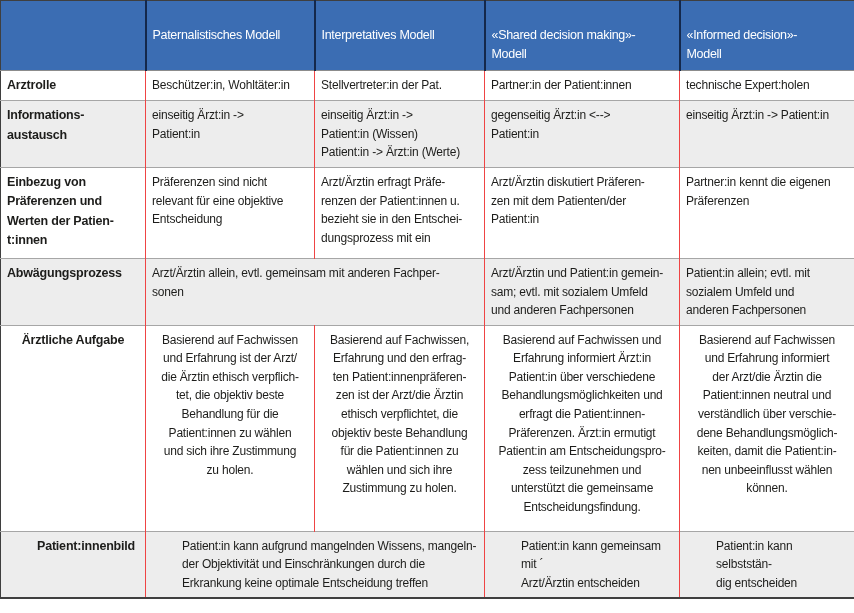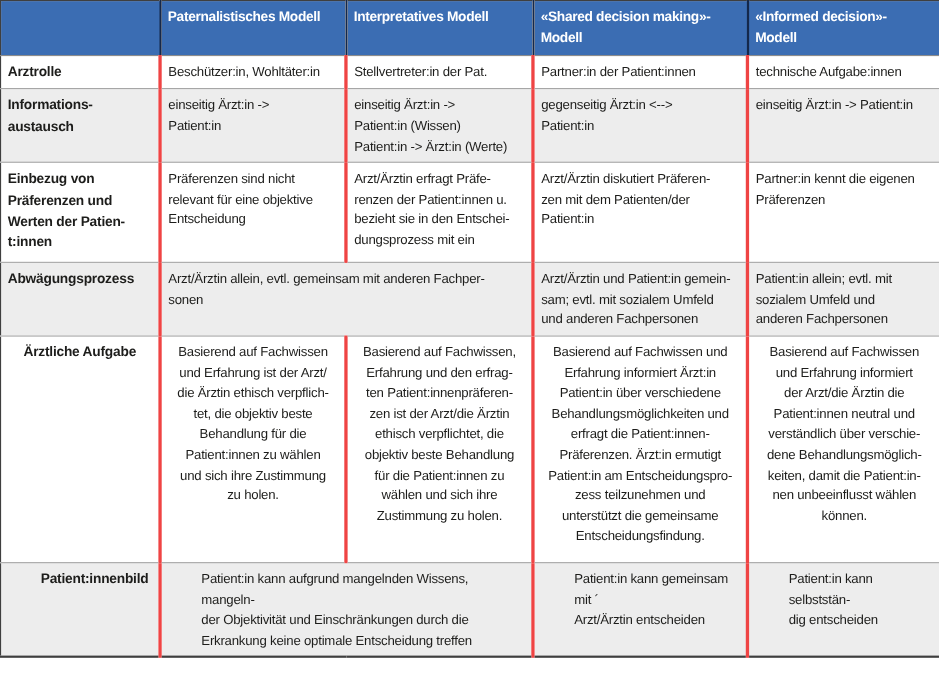--- a/index.html
+++ b/index.html
@@ -35,32 +35,32 @@
     vertical-align: top;
     text-align: left;
     padding: 5px 6px;
     white-space: pre-line;
     overflow: hidden;
   }
 
   thead th {
     background: #3b6db3;
     color: #ffffff;
-    font-weight: bold;
+    font-weight: normal;
     font-size: 12.5px;
     letter-spacing: -0.3px;
     border-left: 2px solid #14284b;
     height: 50px;
     box-sizing: border-box;
-    padding-top: 5px;
+    padding-top: 25px;
   }
   thead th:first-child { border-left: none; }
 
   tbody td {
-    border-left: 3px solid #ef4444;
+    border-left: 1px solid #ef4444;
   }
   tbody td:first-child { border-left: none; }
   tbody tr { border-top: 1px solid #a6a6a6; }
   tbody tr:first-child { border-top: 1px solid #8c8c8c; }
   tbody tr:nth-child(even) { background: #ededed; }
   tbody tr:nth-child(odd) { background: #ffffff; }
 
   td.row-label {
     font-weight: bold;
     font-size: 12.5px;
@@ -97,21 +97,21 @@
         <th>«Informed decision»-
 Modell</th>
       </tr>
     </thead>
     <tbody>
       <tr class="r1">
         <td class="row-label">Arztrolle</td>
         <td>Beschützer:in, Wohltäter:in</td>
         <td>Stellvertreter:in der Pat.</td>
         <td>Partner:in der Patient:innen</td>
-        <td>technische Aufgabe:innen</td>
+        <td>technische Expert:holen</td>
       </tr>
       <tr class="r2">
         <td class="row-label">Informations-
 austausch</td>
         <td>einseitig Ärzt:in -&gt;
 Patient:in</td>
         <td>einseitig Ärzt:in -&gt;
 Patient:in (Wissen)
 Patient:in -&gt; Ärzt:in (Werte)</td>
         <td>gegenseitig Ärzt:in &lt;--&gt;

